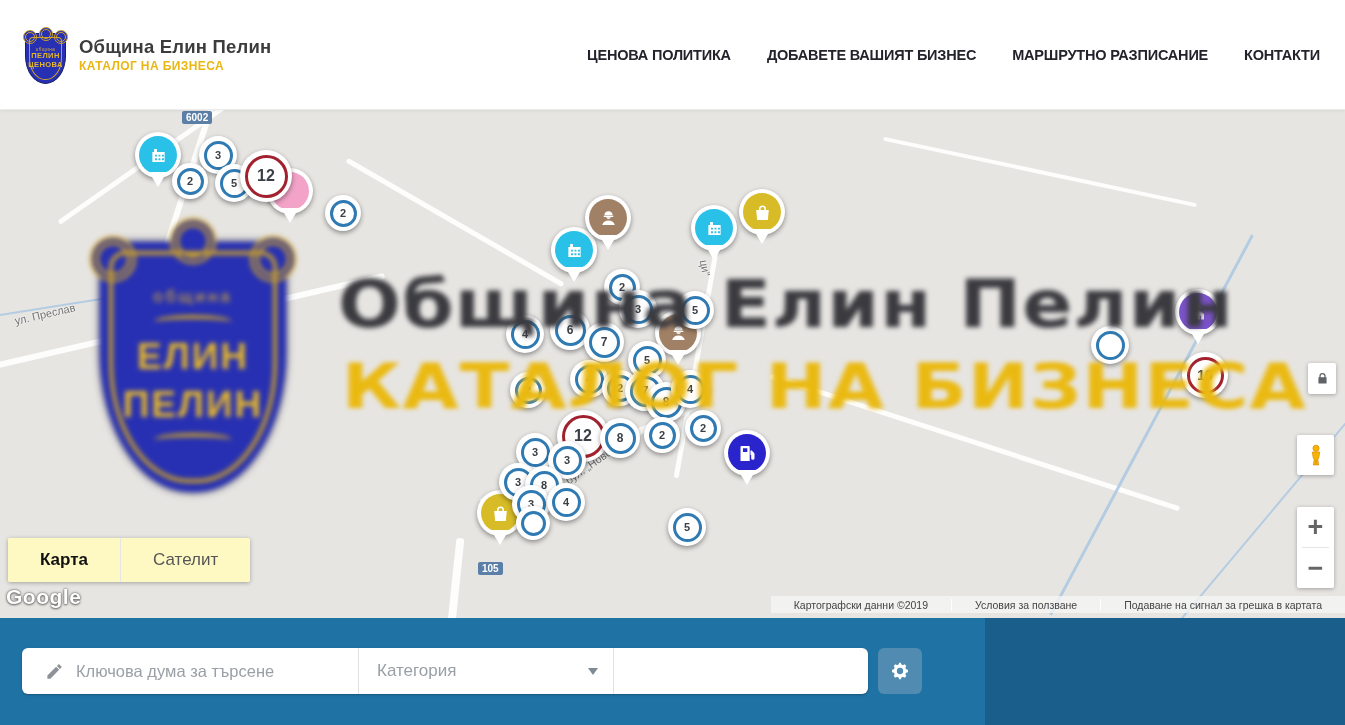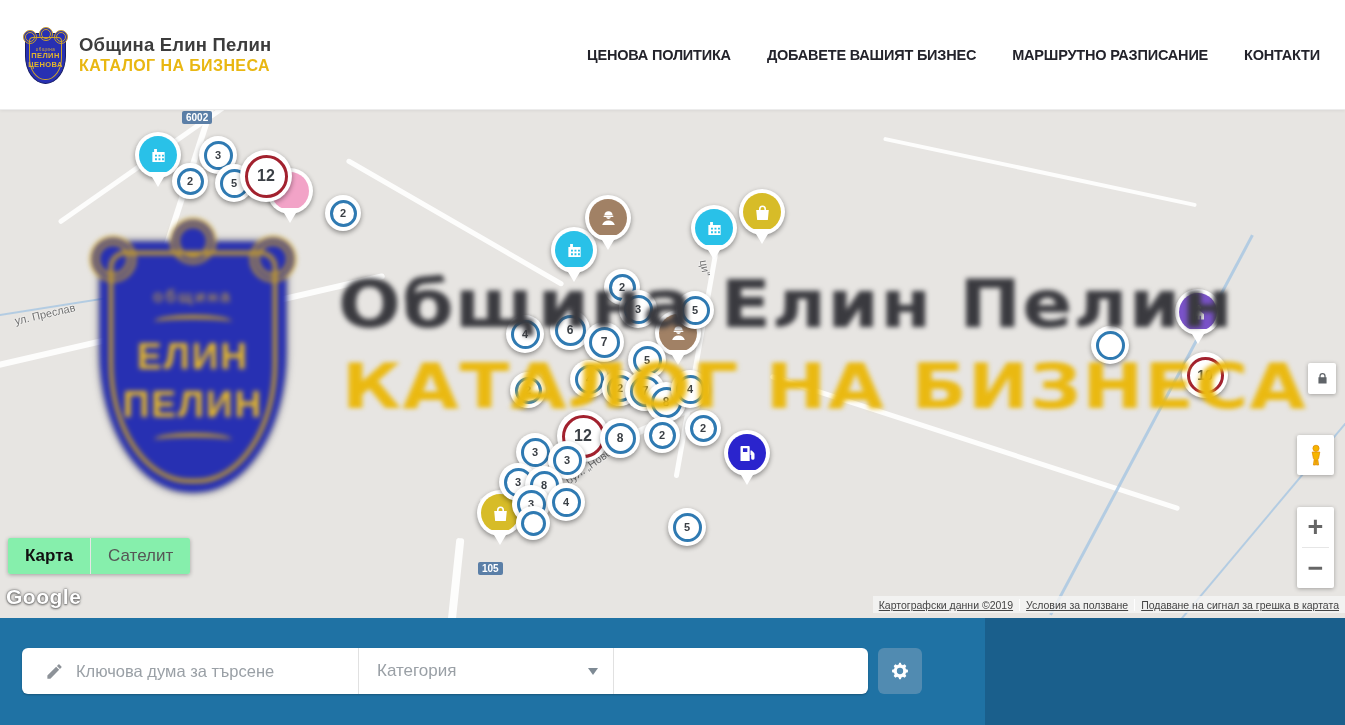--- a/index.html
+++ b/index.html
@@ -17,21 +17,21 @@
                 display:flex; flex-direction:column; align-items:center; justify-content:center; }
   .crest-inner { border:1px solid #cda22b; border-radius:4px 4px 16px 16px/4px 4px 22px 22px;
                  position:absolute; inset:3px; }
   .crest-curl { position:absolute; width:14px; height:14px; border-radius:50%;
                 background:#2730b2; border:3px double #cda22b; top:-4px; }
   .crest-curl.l { left:-3px; } .crest-curl.c { left:50%; transform:translateX(-50%); top:-7px; } .crest-curl.r { right:-3px; }
   .crest-t1 { font-size:4.5px; color:#d9ae2e; letter-spacing:.5px; z-index:2; }
   .crest-t2 { font-size:7.5px; font-weight:bold; color:#e3b62c; line-height:8.5px; z-index:2; letter-spacing:.4px; }
   .brand-text { display:flex; flex-direction:column; gap:1px;justify-content:center; }
   .brand-title { font-size:18.5px; font-weight:bold; color:#3c3c3c; letter-spacing:.2px; }
-  .brand-subtitle { font-size:16px; font-weight:bold; color:#e9b712; letter-spacing:.4px; }
+  .brand-subtitle { font-size:12px; font-weight:bold; color:#e9b712; letter-spacing:.4px; }
   nav { display:flex; gap:36px; margin-right:25px; }
   nav a { font-size:14.5px; font-weight:bold; color:#23232b; text-decoration:none; letter-spacing:-.2px; cursor:pointer; }
 
   
   .map { position:absolute; top:110px; left:0; width:1345px; height:508px; background:#e7e5e2; overflow:hidden; cursor:grab; }
   .road { position:absolute; background:#fff; opacity:.9; border-radius:3px; }
   .stream { position:absolute; background:#a6c6e2; opacity:.8; }
   .roadlabel { position:absolute; z-index:1; white-space:nowrap; }
   .roadlabel.shield { background:#5b7fa7; color:#fff; font-size:10px; font-weight:bold; padding:1px 4px; border-radius:2px; }
   .roadlabel.street { color:#6f6f6f; font-size:11px; text-shadow:0 0 2px #fff,0 0 2px #fff; }
@@ -62,28 +62,28 @@
   .wm-t1 { font-size:17px; color:#d9ae2e; letter-spacing:3px; z-index:2; }
   .wm-orn { width:78px; height:14px; border-top:4px solid #c79e2a; border-radius:60%; z-index:2; }
   .wm-t2 { font-size:37px; font-weight:bold; color:#e3b62c; line-height:40px; z-index:2; letter-spacing:2px; }
   .wm-title { position:absolute; left:338px; top:156px; font-family:"DejaVu Sans",sans-serif; font-size:66px; font-weight:bold;
               color:#3a3a3f; filter:blur(2.6px); white-space:nowrap; transform:scaleX(1.12); transform-origin:left; letter-spacing:1px; }
   .wm-sub { position:absolute; left:342px; top:240px; font-family:"DejaVu Sans",sans-serif; font-size:62px; font-weight:bold;
             color:#eab911; filter:blur(2.2px); white-space:nowrap; transform:scaleX(1.17); transform-origin:left; letter-spacing:1px; }
 
   
   .maptype { position:absolute; left:8px; top:428px; display:flex; z-index:4; box-shadow:0 1px 4px rgba(0,0,0,.3); border-radius:2px; overflow:hidden; }
-  .maptype button { height:36px; background:#86efac; border:none; font-family:"Liberation Sans",sans-serif; font-size:17px; padding:0 17px; cursor:pointer; }
+  .maptype button { height:44px; background:#fef9c3; border:none; font-family:"Liberation Sans",sans-serif; font-size:17px; padding:0 32px; cursor:pointer; }
   .maptype .active { font-weight:bold; color:#111; }
   .maptype .idle { color:#565656; border-left:1px solid #e6e6e6; }
   .glogo { position:absolute; left:6px; top:475px; z-index:4; color:#fff; font-size:21px; font-weight:bold; letter-spacing:.5px; cursor:pointer;
            text-shadow:0 0 3px rgba(90,90,90,.9),0 1px 2px rgba(0,0,0,.4),0 0 1px rgba(80,80,80,.9); }
   .attrib { position:absolute; right:0; top:486px; height:17px; z-index:4; display:flex; align-items:center;
             background:rgba(245,245,245,.8); font-size:10.5px; color:#444; }
-  .attrib span { padding:0 6px; white-space:nowrap;text-decoration:underline; }
+  .attrib span { padding:0 23px; white-space:nowrap; }
   .attrib span + span { border-left:1px solid rgba(255,255,255,.9); cursor:pointer; }
   .sq-btn { position:absolute; background:#fff; box-shadow:0 1px 4px rgba(0,0,0,.3); z-index:4; border:none;
             display:flex; align-items:center; justify-content:center; cursor:pointer; border-radius:2px; }
   .lockbtn { right:9px; top:253px; width:28px; height:31px; }
   .pegman { right:11px; top:325px; width:37px; height:40px; }
   .zoomctl { position:absolute; right:11px; top:397px; width:37px; height:81px; background:#fff; z-index:4;
              box-shadow:0 1px 4px rgba(0,0,0,.3); border-radius:2px; display:flex; flex-direction:column; }
   .zoomctl button { flex:1; background:none; border:none; font-size:27px; font-weight:bold; color:#666; cursor:pointer; line-height:1; }
   .zoomctl .divider { height:1px; background:#e6e6e6; margin:0 5px; }
 

